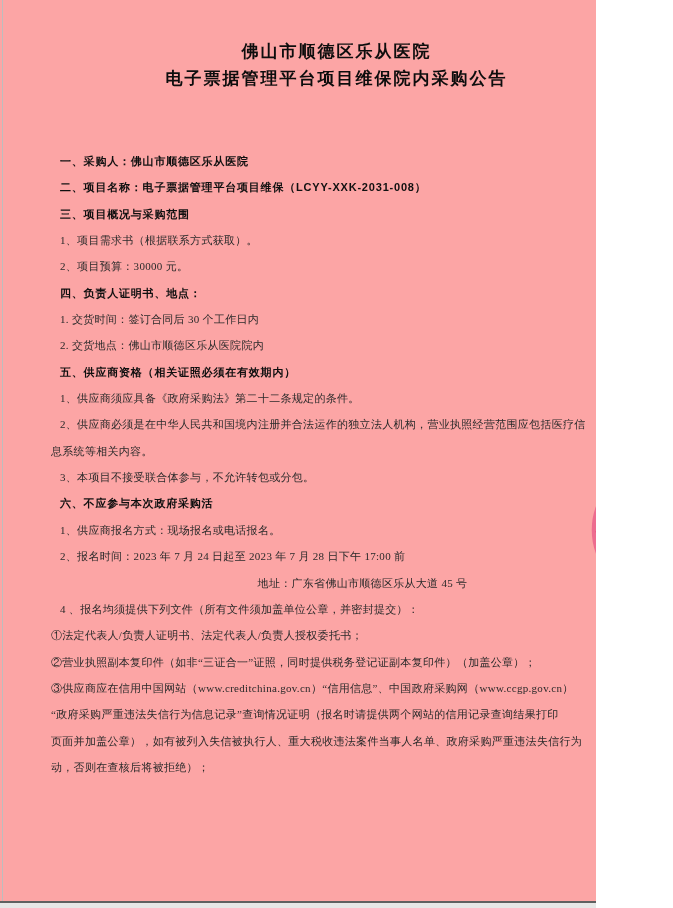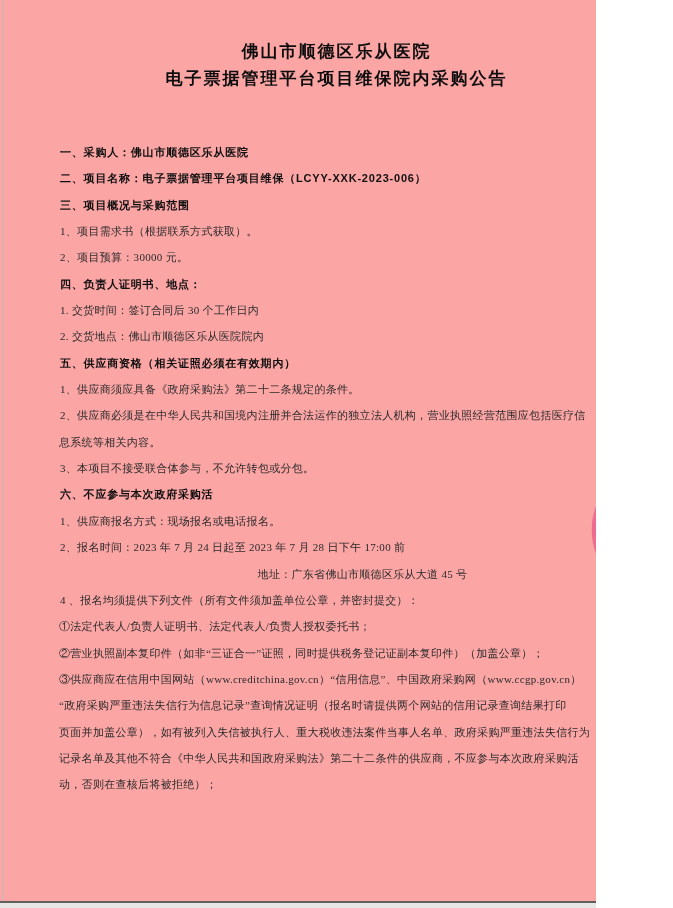--- a/index.html
+++ b/index.html
@@ -27,39 +27,39 @@
   .title {
     position: absolute; left: 0; width: 673px; margin: 0;
     text-align: center;
     font-size: 17px; font-weight: 700; letter-spacing: 2px;
     color: #0d0d0d; line-height: 20px;
     font-family: "Liberation Serif", "DejaVu Serif", serif;
   }
   .title-1 { top: 42px; }
   .title-2 { top: 69px; }
   .body-block {
-    position: absolute; left: 47px; top: 139px; width: 600px;
+    position: absolute; left: 47px; top: 148px; width: 600px;
   }
   .line {
     line-height: 26.35px;
     font-size: 11px;
     letter-spacing: 0.3px;
     white-space: nowrap;
     color: #2a2a2a;
   }
   .line.header {
     font-weight: 700;
     margin-left: 13px;
     color: #101010;
     letter-spacing: 0.8px;
     font-family: "Liberation Sans", "DejaVu Sans", sans-serif;
   }
   .line.item { margin-left: 13px; }
   .line.addr { margin-left: 31px; text-align: center; }
-  .line.wrap { margin-left: 12px; }
+  .line.wrap { margin-left: 4px; }
   .seal {
     position: absolute; left: 577px; top: 448px;
     width: 164px; height: 164px;
     opacity: 0.92;
   }
   .seal text {
     font-family: "Liberation Sans", "DejaVu Sans", sans-serif;
   }
 </style>
 </head>
@@ -67,21 +67,21 @@
 
 <div class="page">
 
   <div class="edge-left"></div>
 
   <h1 class="title title-1">佛山市顺德区乐从医院</h1>
   <h2 class="title title-2">电子票据管理平台项目维保院内采购公告</h2>
 
   <div class="body-block" id="doc-lines">
       <div class="line header">一、采购人：佛山市顺德区乐从医院</div>
-      <div class="line header">二、项目名称：电子票据管理平台项目维保（LCYY-XXK-2023-006）</div>
+      <div class="line header">二、项目名称：电子票据管理平台项目维保（LCYY-XXK-2031-008）</div>
       <div class="line header">三、项目概况与采购范围</div>
       <div class="line item">1、项目需求书（根据联系方式获取）。</div>
       <div class="line item">2、项目预算：30000 元。</div>
       <div class="line header">四、负责人证明书、地点：</div>
       <div class="line item">1.  交货时间：签订合同后 30 个工作日内</div>
       <div class="line item">2.  交货地点：佛山市顺德区乐从医院院内</div>
       <div class="line header">五、供应商资格（相关证照必须在有效期内）</div>
       <div class="line item">1、供应商须应具备《政府采购法》第二十二条规定的条件。</div>
       <div class="line item">2、供应商必须是在中华人民共和国境内注册并合法运作的独立法人机构，营业执照经营范围应包括医疗信</div>
       <div class="line wrap">息系统等相关内容。</div>
@@ -89,21 +89,20 @@
       <div class="line header">六、不应参与本次政府采购活</div>
       <div class="line item">1、供应商报名方式：现场报名或电话报名。</div>
       <div class="line item">2、报名时间：2023 年 7 月 24 日起至 2023 年 7 月 28 日下午 17:00 前</div>
       <div class="line addr">地址：广东省佛山市顺德区乐从大道 45 号</div>
       <div class="line item">4 、报名均须提供下列文件（所有文件须加盖单位公章，并密封提交）：</div>
       <div class="line wrap">①法定代表人/负责人证明书、法定代表人/负责人授权委托书；</div>
       <div class="line wrap">②营业执照副本复印件（如非“三证合一”证照，同时提供税务登记证副本复印件）（加盖公章）；</div>
       <div class="line wrap">③供应商应在信用中国网站（www.creditchina.gov.cn）“信用信息”、中国政府采购网（www.ccgp.gov.cn）</div>
       <div class="line wrap">“政府采购严重违法失信行为信息记录”查询情况证明（报名时请提供两个网站的信用记录查询结果打印</div>
       <div class="line wrap">页面并加盖公章），如有被列入失信被执行人、重大税收违法案件当事人名单、政府采购严重违法失信行为</div>
-      <div class="line wrap">记录名单及其他不符合《中华人民共和国政府采购法》第二十二条件的供应商，不应参与本次政府采购活</div>
       <div class="line wrap">动，否则在查核后将被拒绝）；</div>
     </div>
 
   <svg class="seal" viewBox="0 0 164 164" xmlns="http://www.w3.org/2000/svg">
     <defs>
       <path id="sealArcPath" d="M 37.6 106.5 A 49 49 0 1 1 122.4 106.5" fill="none"></path>
       <path id="sealSerialPath" d="M 40.6 117.5 A 53 53 0 0 0 119.4 117.5" fill="none"></path>
     </defs>
     <circle cx="80" cy="82" r="63" fill="none" stroke-width="4.5" opacity="0.85" stroke="#e95d88"></circle>
     <polygon opacity="0.88" points="69,57 75.2,74.5 93.7,75.0 79,86.2 84.3,104 69,93.5 53.7,104 59,86.2 44.3,75.0 62.8,74.5" fill="#e5487a"></polygon>

